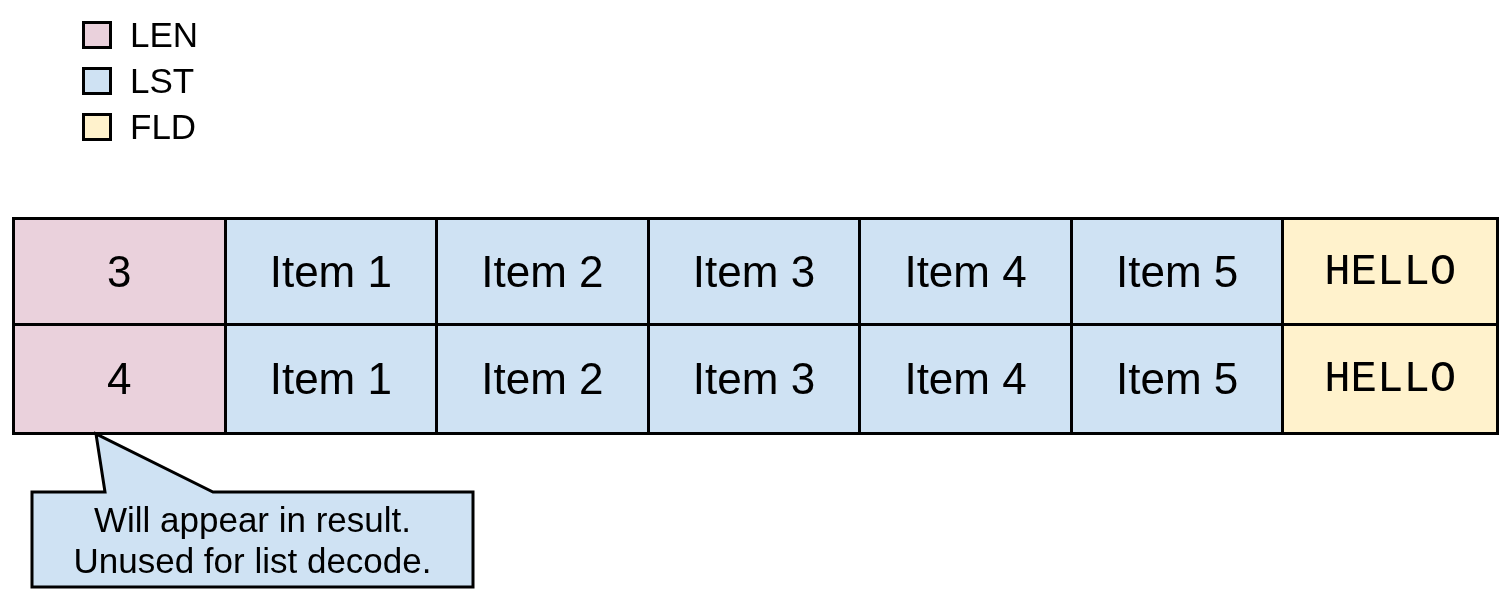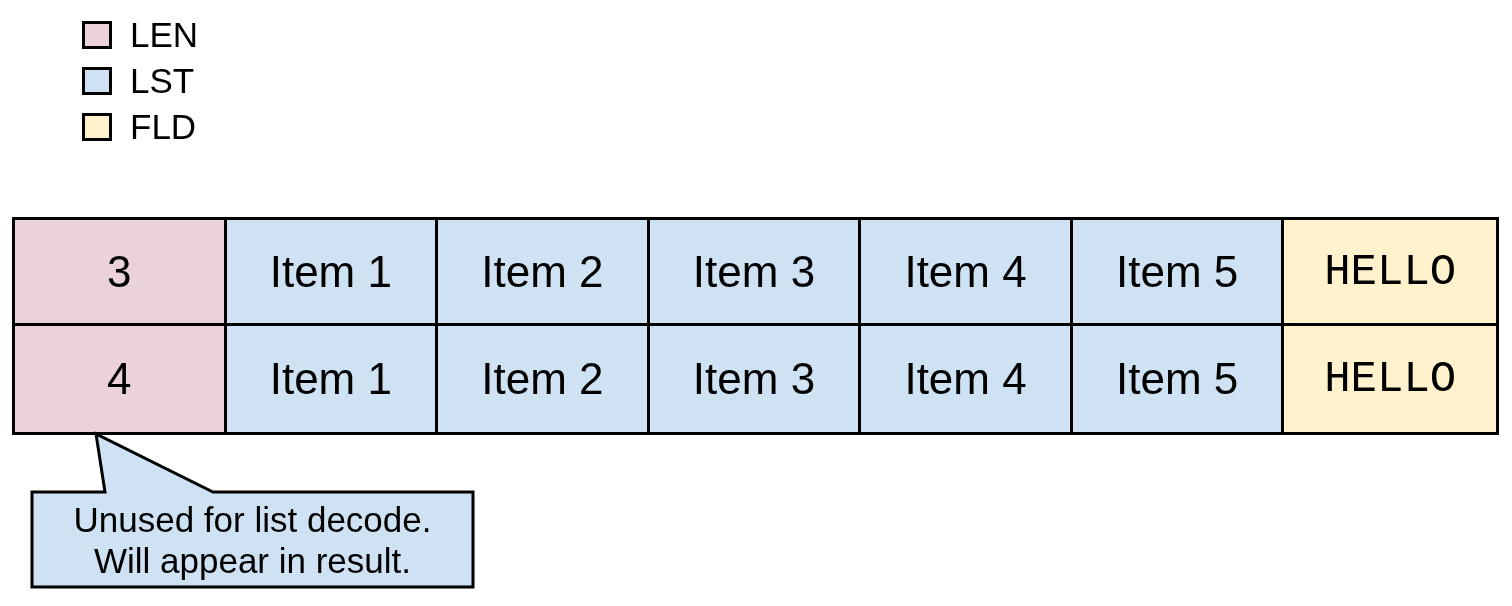--- a/index.html
+++ b/index.html
@@ -132,17 +132,17 @@
     <div class="cell fill-lst last-row">Item 3</div>
     <div class="cell fill-lst last-row">Item 4</div>
     <div class="cell fill-lst last-row">Item 5</div>
     <div class="cell fill-fld last-col last-row">HELLO</div>
   </div>
 
   <svg class="callout-svg" viewBox="0 0 470 165" xmlns="http://www.w3.org/2000/svg">
     <path d="M12,62 H85 L76,4 L193,62 H453 V157 H12 Z" fill="var(--color-lst, #cfe2f3)" stroke="var(--color-border, #000000)" stroke-width="3" stroke-linejoin="miter"></path>
   </svg>
   <div class="callout-text">
+    <span>Will appear in result.</span>
     <span>Unused for list decode.</span>
-    <span>Will appear in result.</span>
   </div>
 
 </div>
 
 </body></html>

